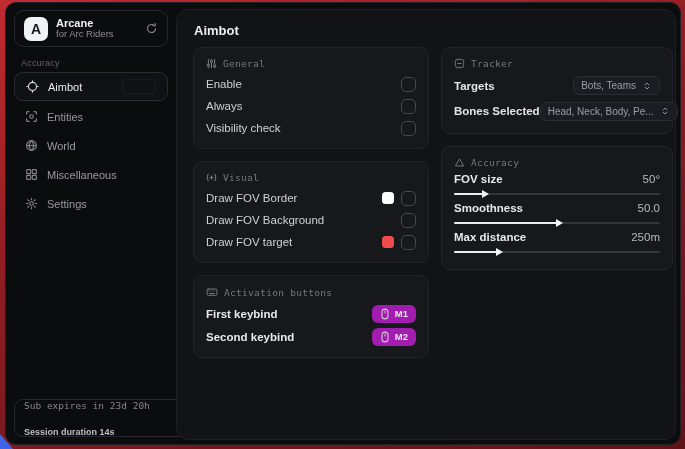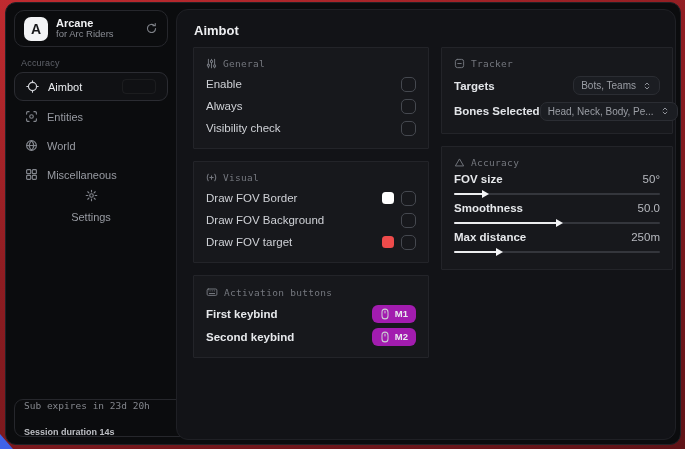--- a/index.html
+++ b/index.html
@@ -30,21 +30,21 @@
   .nav-ghost{margin-left:auto;width:34px;height:15px;border:1px solid rgba(255,255,255,0.05);border-radius:4px;}
   .sub-box{position:absolute;left:8px;bottom:7px;width:182px;height:38px;border:1px solid #26272c;border-radius:9px;padding:5px 9px 4px;display:flex;flex-direction:column;justify-content:center;gap:16px;}
   .sub-line1{font-family:"DejaVu Sans Mono",monospace;font-size:9.5px;color:#84878d;white-space:nowrap;}
   .sub-line2{font-size:9px;color:#bcbec3;font-weight:600;}
   
   .panel{position:absolute;left:170px;top:6px;width:500px;height:431px;background:#121317;border:1px solid #1f2025;border-radius:12px;}
   .page-title{position:absolute;left:17px;top:13px;font-size:13px;font-weight:700;color:#edeef1;}
   .col{position:absolute;top:37px;display:flex;flex-direction:column;gap:12px;}
   .col-left{left:16px;width:236px;}
   .col-right{left:264px;width:232px;}
-  .card{background:#17181c;border:1px solid #232429;border-radius:1px;padding:10px 12px 9px;}
+  .card{background:#17181c;border:1px solid #232429;border-radius:9px;padding:10px 12px 9px;}
   .card-head{display:flex;align-items:center;gap:6px;margin-bottom:4px;color:#74777e;}
   .card-title{font-family:"DejaVu Sans Mono",monospace;font-size:9.5px;letter-spacing:.3px;}
   .crow{display:flex;align-items:center;justify-content:space-between;height:22px;}
   .crow-label{font-size:11.5px;color:#cfd1d6;}
   .checkbox{width:15px;height:15px;border:1.5px solid #45484f;border-radius:5px;background:transparent;cursor:pointer;flex:none;}
   .ctrl-group{display:flex;align-items:center;gap:7px;}
   .swatch{width:12px;height:12px;border-radius:3.5px;cursor:pointer;flex:none;}
   .kb-row{height:23px;}
   .kb-label{font-size:11.5px;font-weight:700;color:#e7e9ec;}
   .keybtn{display:flex;align-items:center;gap:5px;background:#a21caf;border-radius:6px;padding:3px 8px;cursor:pointer;color:#cbcdd2;}
@@ -115,21 +115,21 @@
     <div class="nav-item" style="top:157px;">
       <svg width="13" height="13" viewBox="0 0 16 16" fill="none" stroke="currentColor" stroke-width="1.4" stroke-linejoin="round">
         <rect x="2" y="2" width="5" height="5" rx="1"></rect>
           <rect x="9" y="2" width="5" height="5" rx="1"></rect>
         <rect x="2" y="9" width="5" height="5" rx="1"></rect>
           <rect x="9" y="9" width="5" height="5" rx="1"></rect>
       </svg>
       <span>Miscellaneous</span>
     </div>
 
-    <div class="nav-item" style="top:186px;flex-direction:column;">
+    <div class="nav-item" style="top:186px;">
       <svg width="13" height="13" viewBox="0 0 16 16" fill="none" stroke="currentColor" stroke-width="1.4" stroke-linecap="round">
         <circle cx="8" cy="8" r="2.2"></circle>
         <path d="M8 1.5v2M8 12.5v2M1.5 8h2M12.5 8h2M3.4 3.4l1.4 1.4M11.2 11.2l1.4 1.4M12.6 3.4l-1.4 1.4M4.8 11.2l-1.4 1.4"></path>
       </svg>
       <span>Settings</span>
     </div>
 
     <div class="sub-box">
       <div class="sub-line1">Sub expires in 23d 20h</div>
       <div class="sub-line2">Session duration 14s</div>

